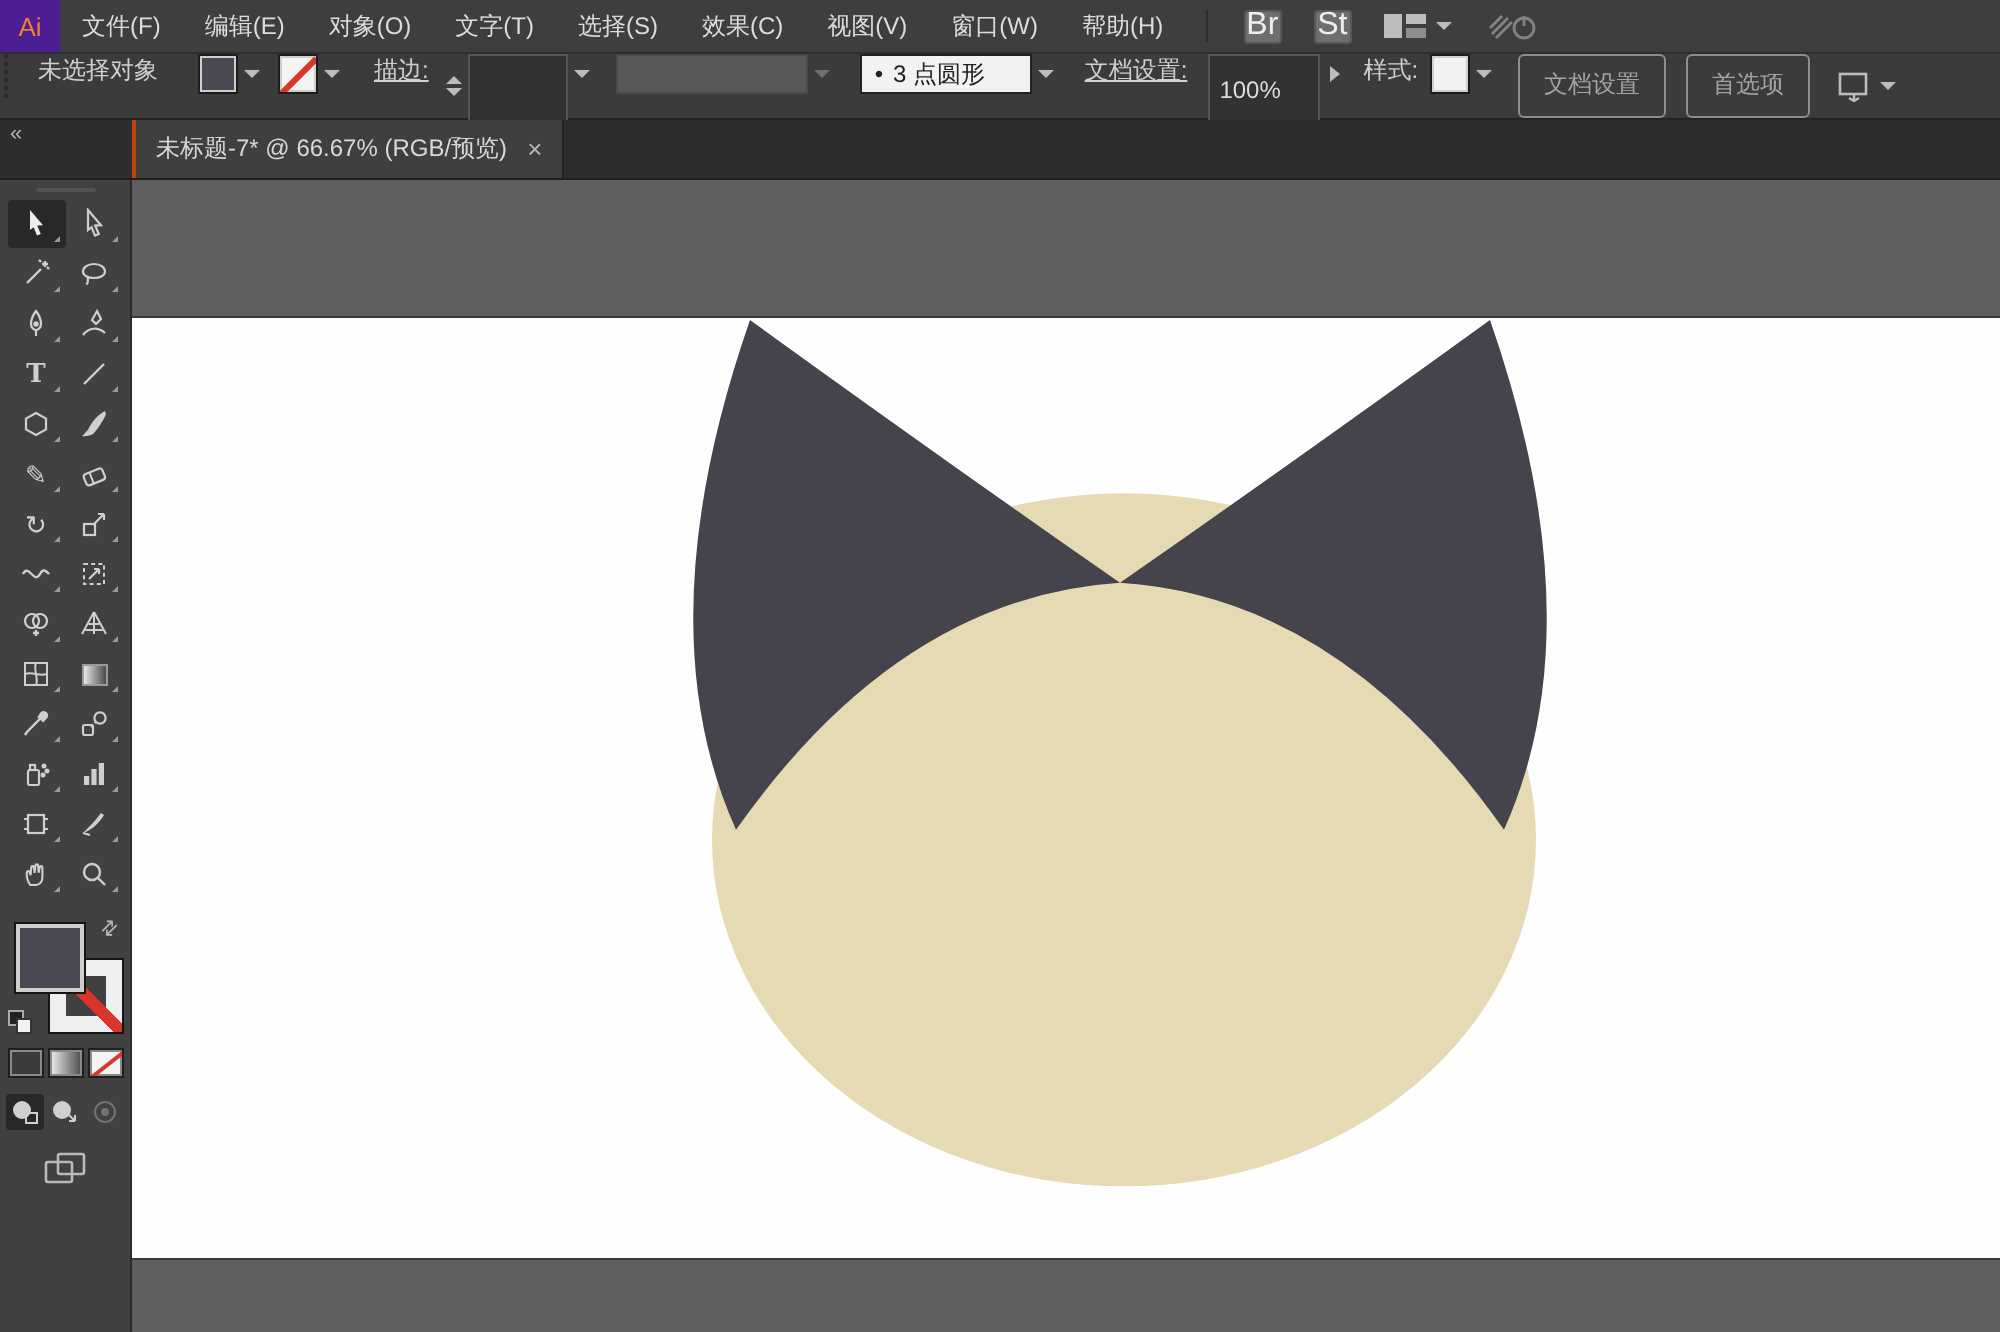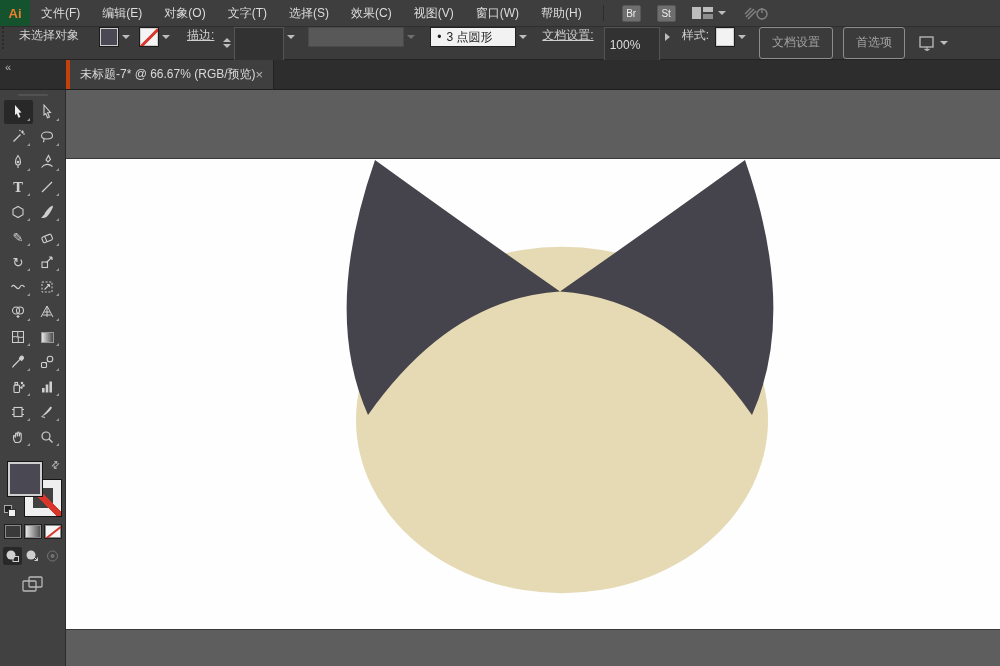--- a/index.html
+++ b/index.html
@@ -2,26 +2,26 @@
 <html><head>
 <meta charset="utf-8">
 <style>
   * { box-sizing: border-box; margin: 0; padding: 0; }
   html,body { width:1000px; height:666px; overflow:hidden; }
   body { font-family:"Liberation Sans","DejaVu Sans",sans-serif; background:#3e3e3e; color:#d6d6d6; }
   .app { width:1000px; height:666px; display:flex; flex-direction:column; }
 
   
   .menu-bar { height:26px; background:#3e3e3e; display:flex; align-items:center; font-size:12px; flex:none; }
-  .logo { width:30px; height:26px; background:#14532d; color:#ee7f2d; font-weight:bold; font-size:13px;
+  .logo { width:30px; height:26px; background:#4c1d95; color:#ee7f2d; font-weight:normal; font-size:13px;
           display:flex; align-items:center; justify-content:center; }
   .menu-item { padding:0 11px; height:26px; display:flex; align-items:center; color:#dcdcdc; cursor:default; }
   .menu-divider { width:1px; height:16px; background:#2d2d2d; margin:0 10px; }
   .badge { min-width:19px; height:17px; background:#6e6e6e; border:1px solid #585858; border-radius:2px;
-           color:#eee; font-size:10px; display:flex; align-items:center; justify-content:center; margin:0 8px; }
+           color:#eee; font-size:16px; display:flex; align-items:center; justify-content:center; margin:0 8px; }
   .ws-icon { margin:0 4px 0 8px; display:flex; align-items:center; }
   .chev-down { width:0; height:0; border-left:4px solid transparent; border-right:4px solid transparent;
                border-top:4px solid #bdbdbd; display:inline-block; }
   .cs-live { margin-left:18px; opacity:.75; display:flex; align-items:center; }
 
   
   .control-bar { height:34px; background:#3b3b3b; border-top:1px solid #2e2e2e; border-bottom:1px solid #232323;
                  display:flex; font-size:12px; color:#cfcfcf; flex:none; }
   .grip { width:7px; height:22px; margin:0 4px 0 2px; border-left:2px dotted #2a2a2a; }
   .cb-label { margin:0 6px; white-space:nowrap; }
@@ -43,22 +43,22 @@
   .opacity-box { width:56px; display:flex; align-items:center; padding:0 5px; color:#ddd; margin-left:4px; }
   .expand-btn { width:16px; height:20px; display:flex; align-items:center; justify-content:center; }
   .chev-right { width:0;height:0;border-top:4px solid transparent;border-bottom:4px solid transparent;border-left:5px solid #bdbdbd; }
   .cb-button { margin-left:10px; padding:2px 12px 3px; border:1px solid #8d8d8d; border-radius:3px;
                background:transparent; color:#a3a3a3; font-size:12px; font-family:inherit; white-space:nowrap; }
   .arrange { margin-left:14px; display:flex; align-items:center; gap:4px; }
 
   
   .tab-bar { height:30px; background:#2d2d2d; display:flex; align-items:stretch; border-bottom:1px solid #1f1f1f; flex:none; }
   .collapse-zone { width:66px; flex:none; color:#b5b5b5; font-size:11px; padding:1px 0 0 5px; }
-  .doc-tab { background:#3f3f3f; border-right:1px solid #222; border-left:4px solid #c2410c;
-             display:flex; align-items:center; padding:0 10px; font-size:12px; color:#d8d8d8; }
+  .doc-tab { background:#3f3f3f; border-right:1px solid #222; border-left:2px solid #c2410c;
+             display:flex; align-items:center; padding:0 10px; font-size:12px; color:#d8d8d8; gap:10px; }
   .tab-close { color:#b5b5b5; font-size:13px; line-height:1; }
 
   
   .main { flex:1; display:flex; min-height:0; }
 
   
   .toolbar { width:66px; flex:none; background:#414141; border-right:1px solid #2c2c2c; display:flex; flex-direction:column; align-items:center; }
   .tb-grip { width:30px; height:2px; background:#525252; margin:4px 0 4px; border-radius:1px; }
   .tools { display:grid; grid-template-columns:29px 29px; row-gap:1px; }
   .tool { width:29px; height:24px; display:flex; align-items:center; justify-content:center; position:relative; color:#cfcfcf; }

